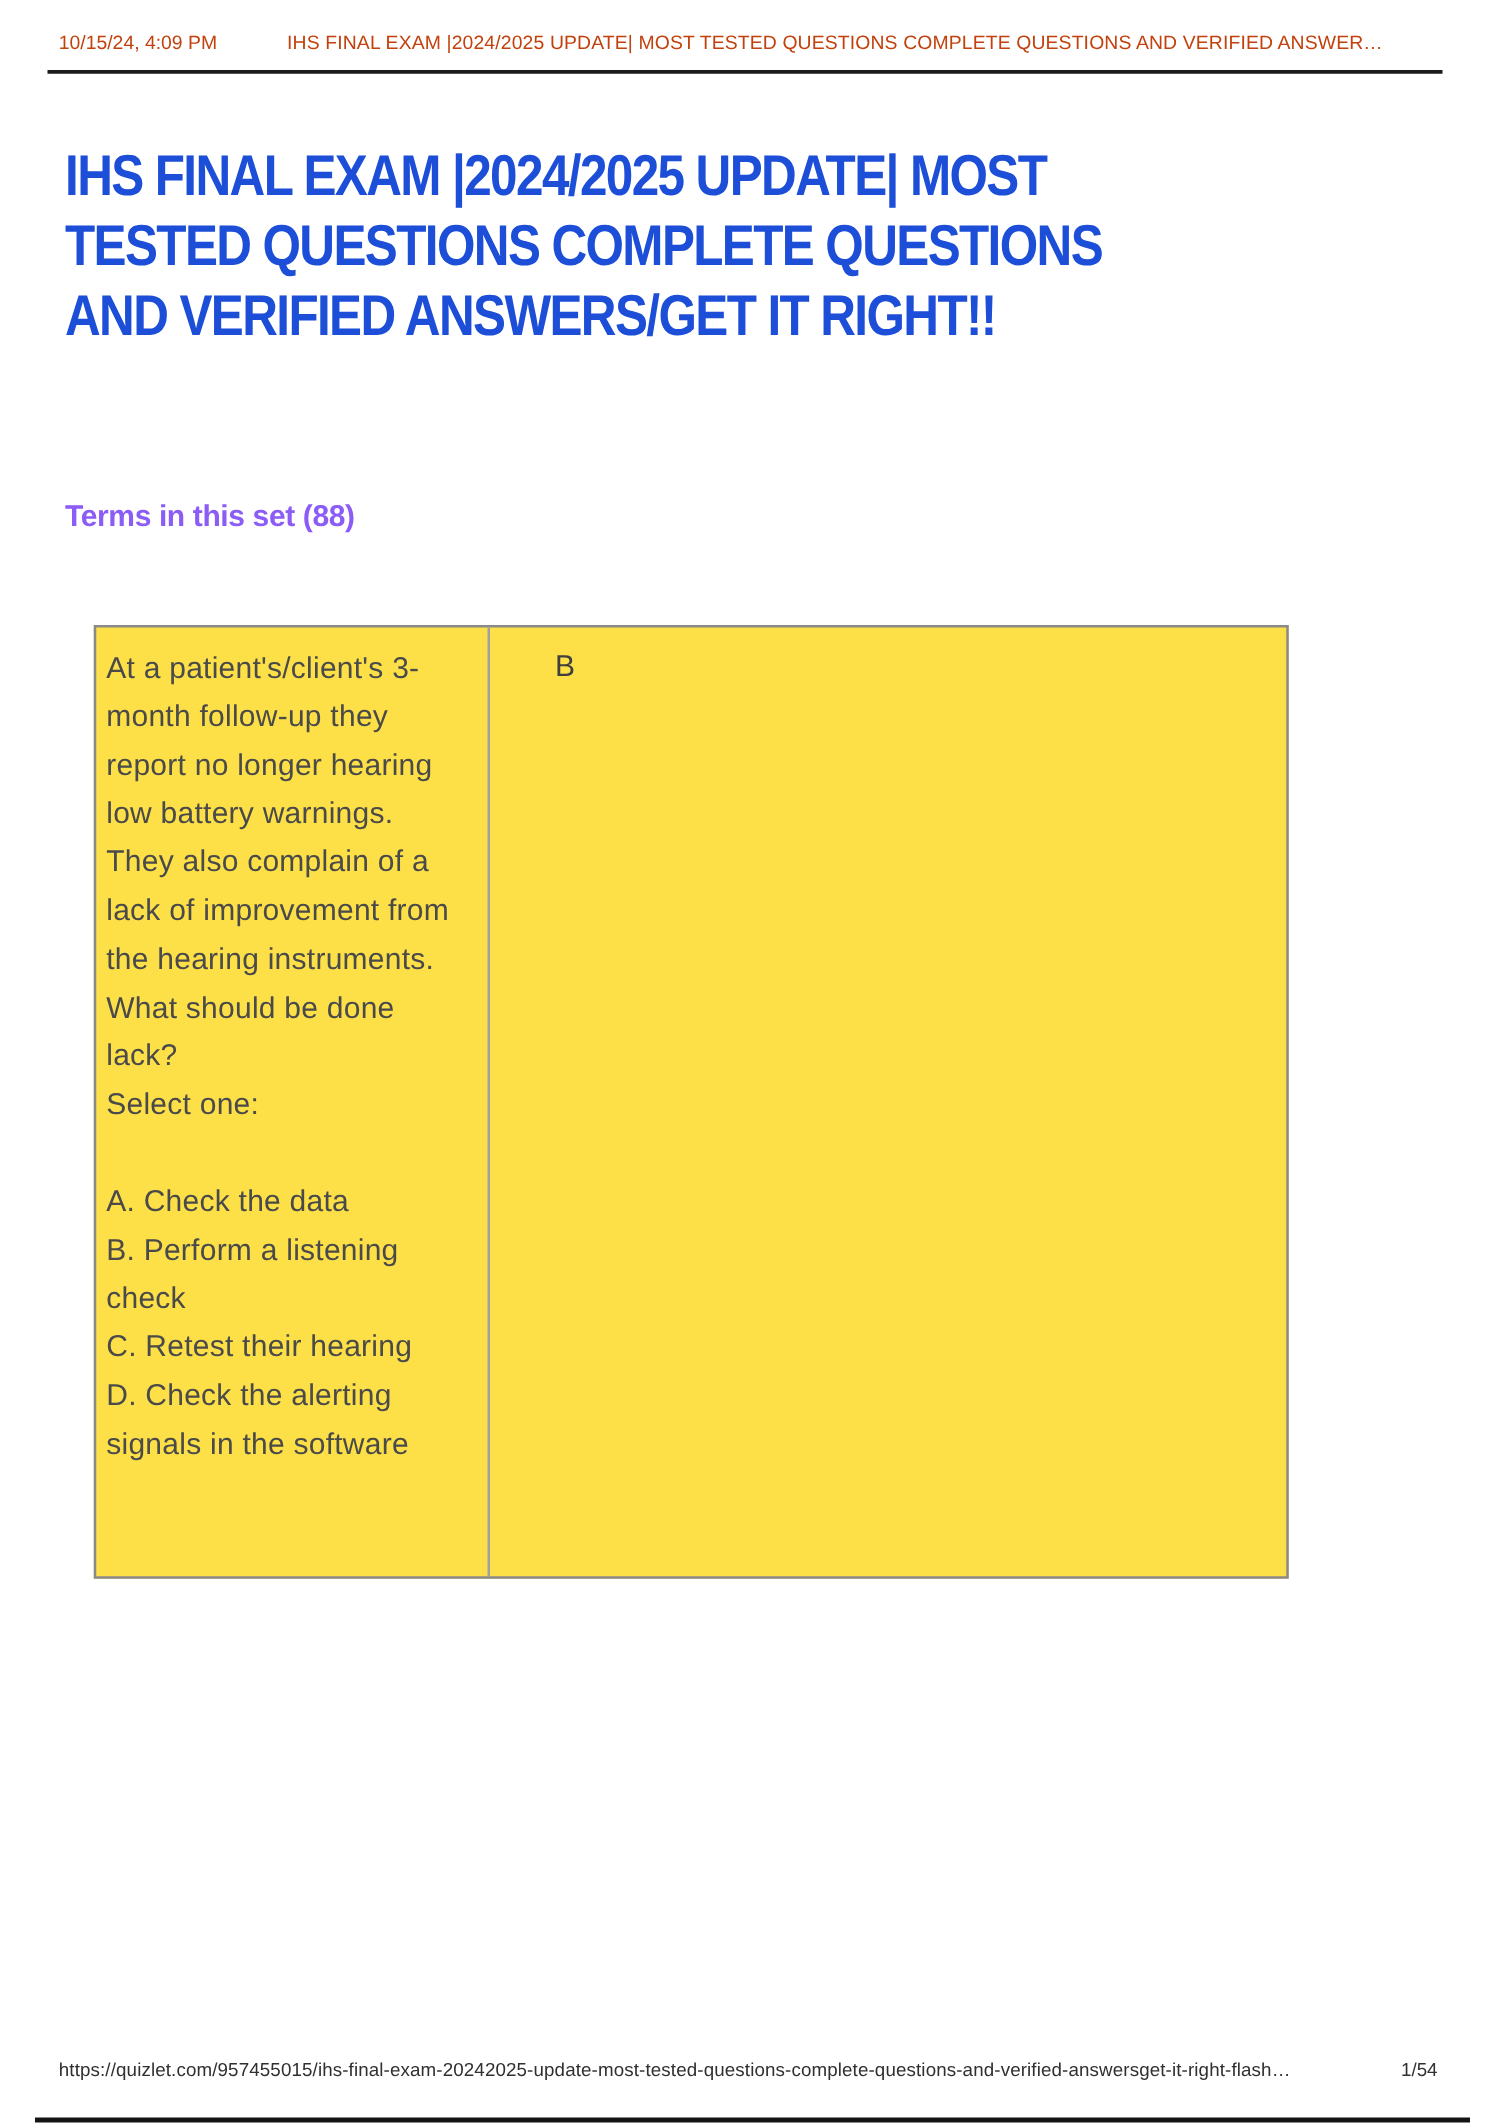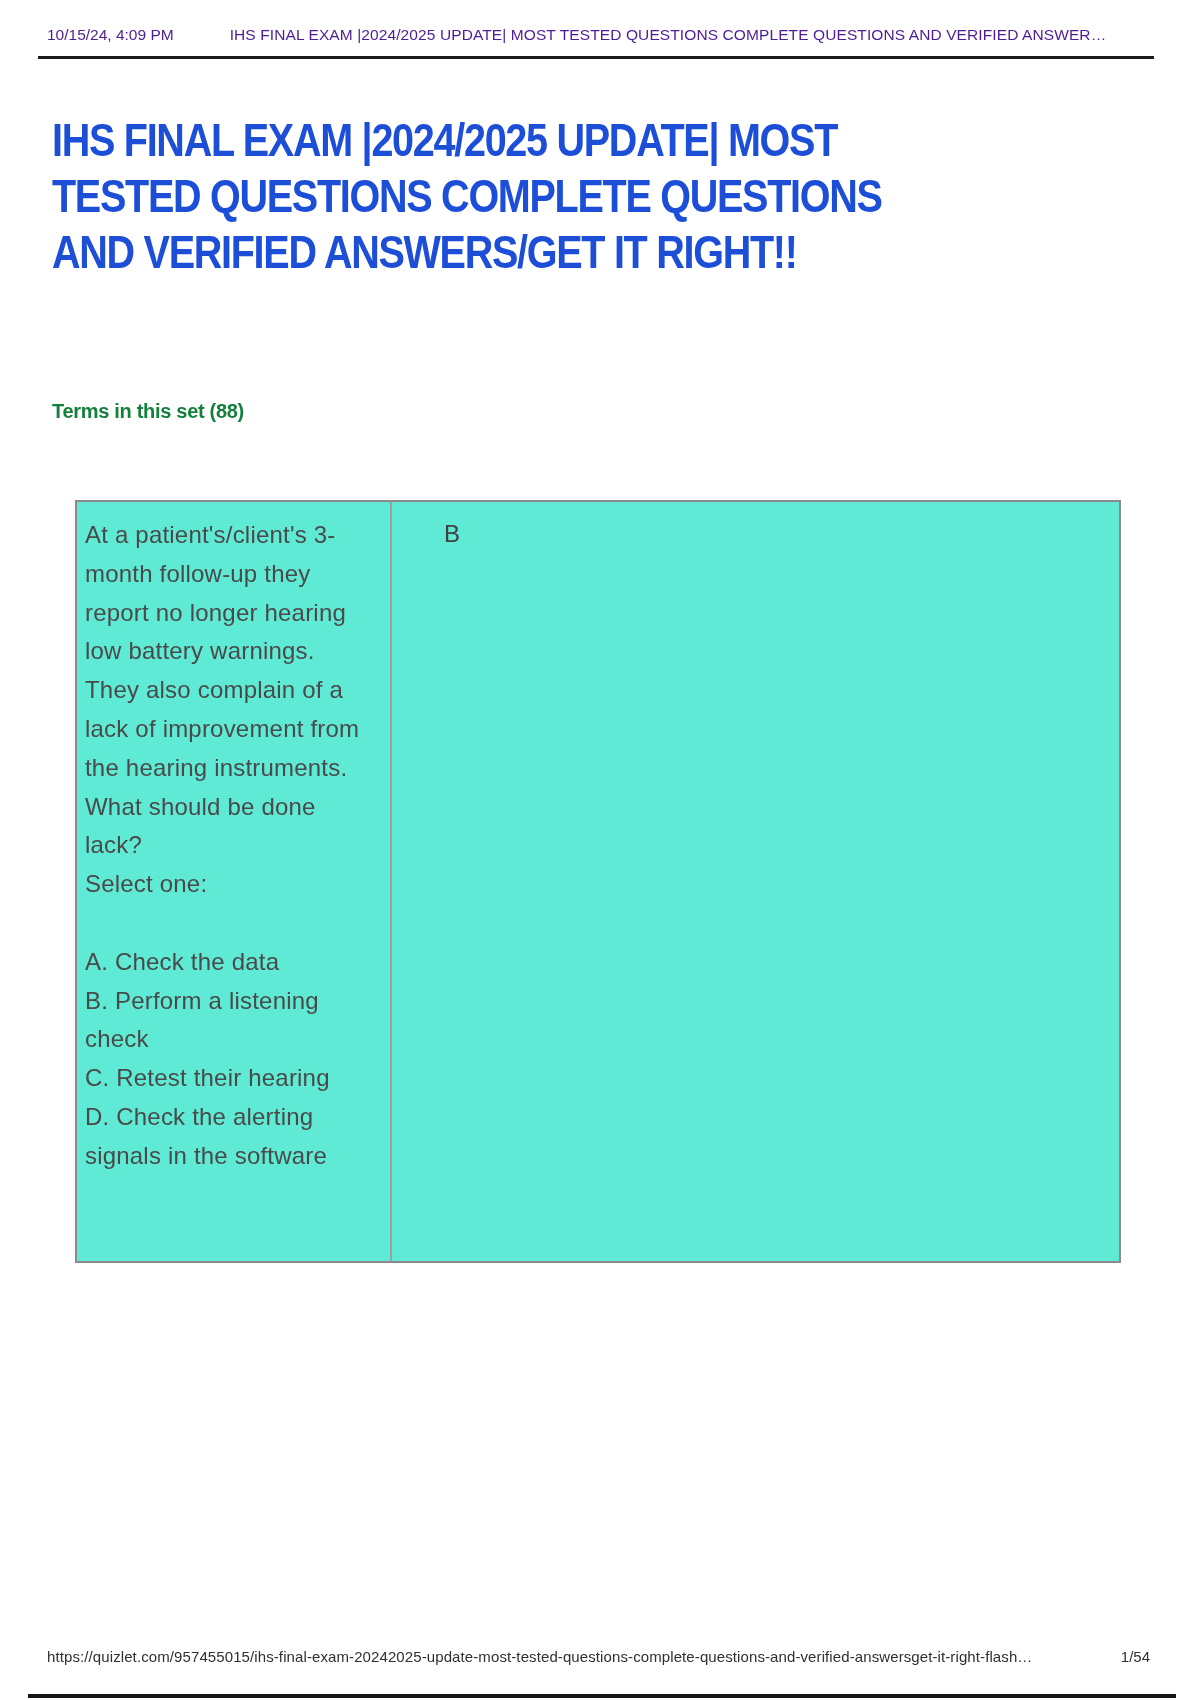--- a/index.html
+++ b/index.html
@@ -15,21 +15,21 @@
     margin: 0 auto;
   }
 
   
   .print-header {
     position: absolute;
     top: 26px; left: 47px; right: 50px;
     display: flex;
     align-items: baseline;
     font-size: 15.5px;
-    color: #4c1d95;
+    color: #c2410c;
   }
   .print-header .date { white-space: nowrap; margin-right: 56px; }
   .print-header .doc-title {
     flex: 1;
     white-space: nowrap;
     overflow: hidden;
     letter-spacing: 0.1px;
   }
   .rule-top {
     position: absolute;
@@ -56,34 +56,34 @@
   .set-title .line > span {
     display: inline-block;
     transform: scaleX(0.86);
     transform-origin: 0 50%;
   }
 
   
   .terms-heading {
     position: absolute;
     top: 400px; left: 52px;
-    font-size: 20px;
+    font-size: 24px;
     font-weight: 700;
     letter-spacing: -0.3px;
-    color: #15803d;
+    color: #8b5cf6;
   }
 
   
   .terms-table {
     position: absolute;
     top: 500px; left: 75px;
-    width: 1046px; height: 763px;
+    width: 956px; height: 763px;
     border: 2px solid #8a8a8a;
     display: flex;
-    background: #5eead4;
+    background: #fde047;
   }
   .question-cell {
     flex: 0 0 315px;
     border-right: 2px solid #a0a0a0;
     padding: 14px 4px 12px 8px;
     overflow: hidden;
   }
   .question-cell .q-line {
     font-size: 24px;
     line-height: 38.8px;

